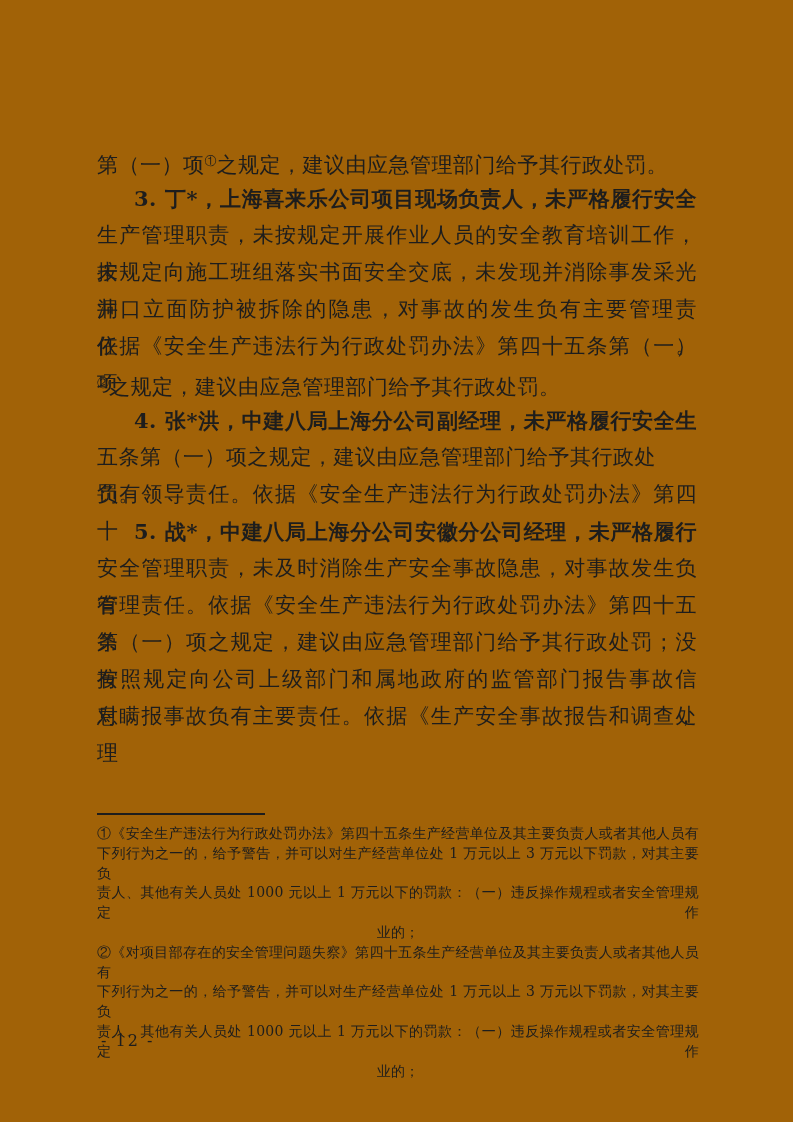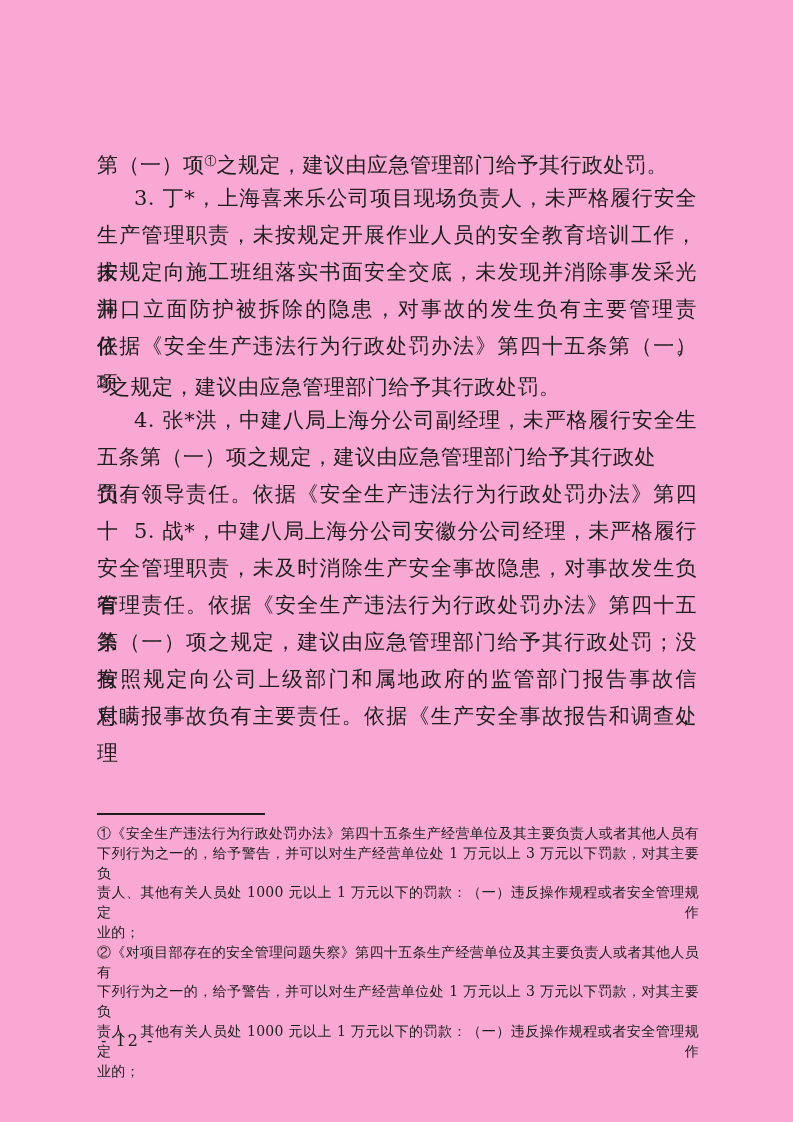--- a/index.html
+++ b/index.html
@@ -4,21 +4,21 @@
 <style>
   html, body {
     margin: 0;
     padding: 0;
     background: #e8e8e8;
   }
   .page {
     position: relative;
     width: 793px;
     height: 1122px;
-    background: #f9a8d4;
+    background: #a16207;
     font-family: "DejaVu Serif", "Liberation Serif", serif;
     color: #1d1d1d;
     overflow: hidden;
     margin: 0 auto;
   }
   
   .body-text {
     position: absolute;
     left: 97px;
     top: 143px;
@@ -29,20 +29,21 @@
     line-height: 37px;
     font-size: 21px;
     letter-spacing: 0.5px;
   }
   .bline.j {
     text-align: justify;
     text-align-last: justify;
   }
   .bline.ind {
     text-indent: 37px;
+    font-weight: bold;
   }
   .sup {
     font-size: 12px;
     vertical-align: 7px;
     letter-spacing: 0;
   }
   
   .footnotes {
     position: absolute;
     left: 97px;
@@ -52,20 +53,21 @@
   .fn-rule {
     width: 168px;
     height: 0;
     border-top: 2px solid #1d1d1d;
     margin: 0 0 9px 0;
   }
   .fline {
     line-height: 19.8px;
     font-size: 14px;
     letter-spacing: 0.2px;
+    text-align: center;
   }
   .fline.j {
     text-align: justify;
     text-align-last: justify;
   }
   
   .page-number {
     position: absolute;
     left: 101px;
     top: 1031px;

